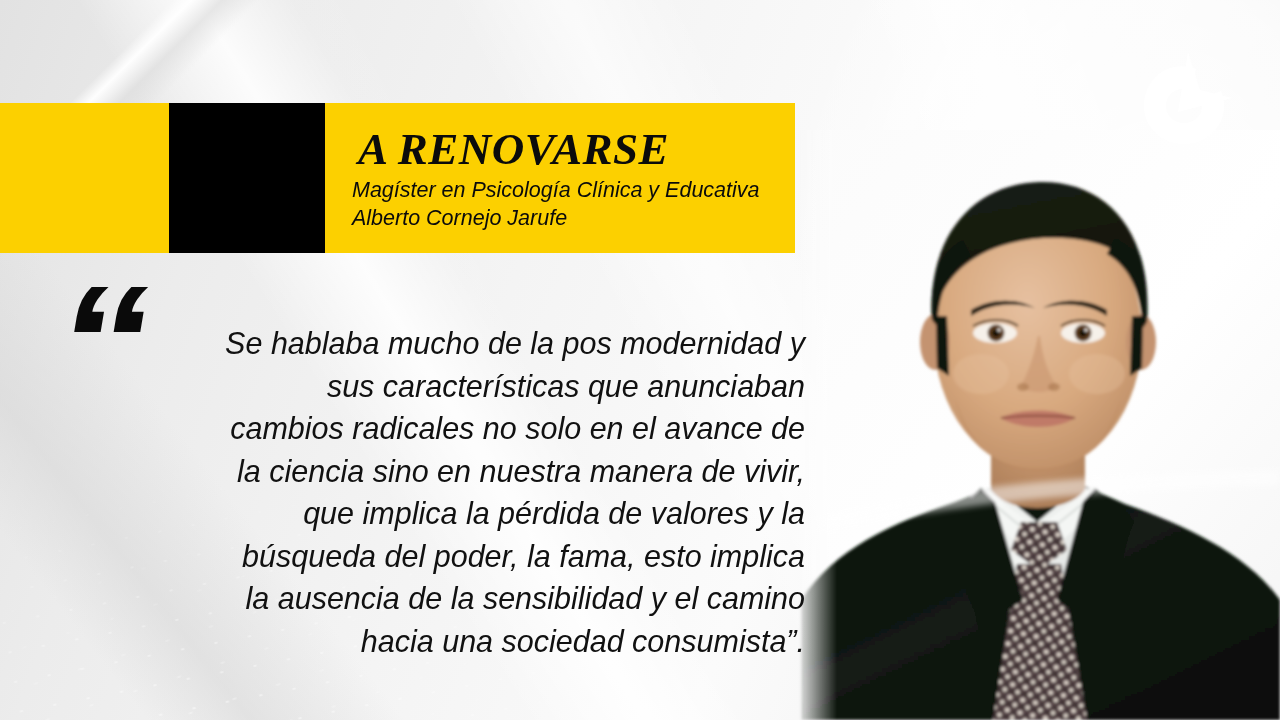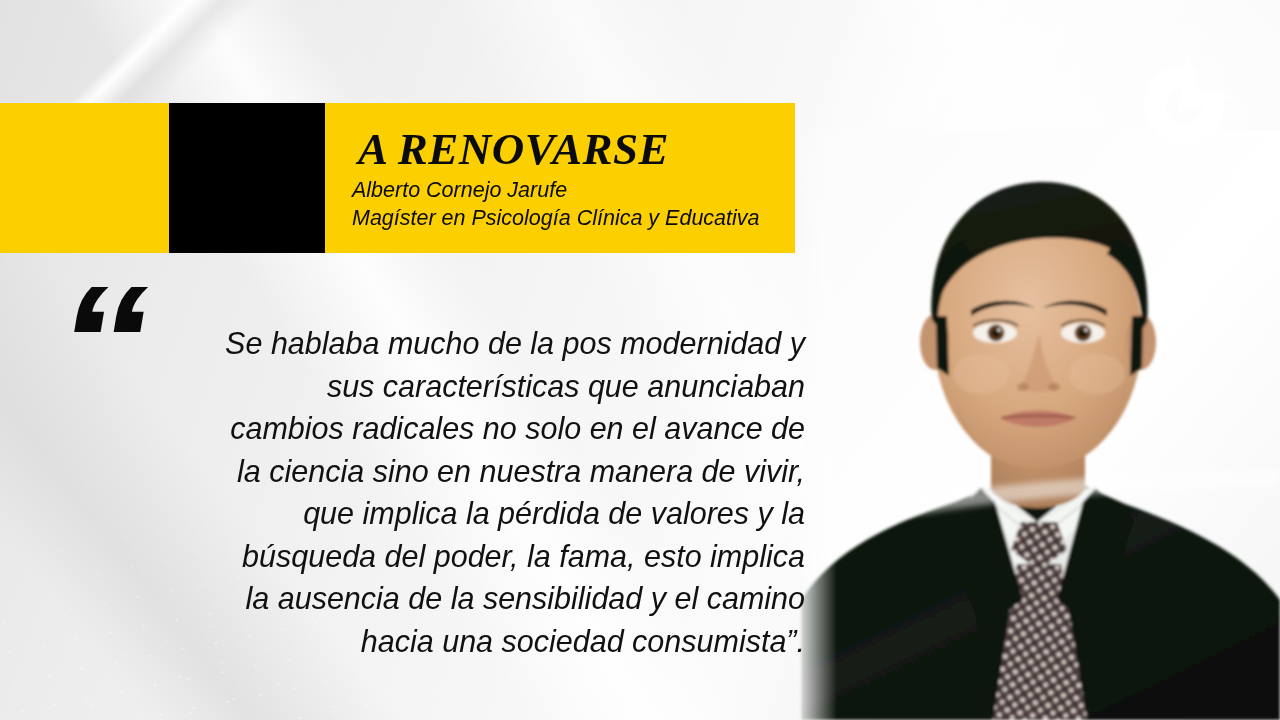--- a/index.html
+++ b/index.html
@@ -318,22 +318,22 @@
                C 90 50 89 45 87 41 L 66 49 C 67 51 68 54 68 56 C 68 66 60 73 50 73
                C 40 73 32 66 32 56 C 32 44 43 36 55 40 Z" fill="#ffffff"></path>
       <path d="M 54 2 L 66 40 L 98 48 L 44 62 Z" fill="#ffffff"></path>
     </svg>
   </div>
 
   <div class="header-band"></div>
   <div class="header-blackbox"></div>
   <div class="header-text">
     <div class="header-title">A RENOVARSE</div>
+    <div class="header-sub">Magíster en Psicología Clínica y Educativa</div>
     <div class="header-sub">Alberto Cornejo Jarufe</div>
-    <div class="header-sub">Magíster en Psicología Clínica y Educativa</div>
   </div>
 
   <div class="quote-mark">“</div>
   <div class="quote-body">Se hablaba mucho de la pos modernidad y
 sus características que anunciaban
 cambios radicales no solo en el avance de
 la ciencia sino en nuestra manera de vivir,
 que implica la pérdida de valores y la
 búsqueda del poder, la fama, esto implica
 la ausencia de la sensibilidad y el camino

